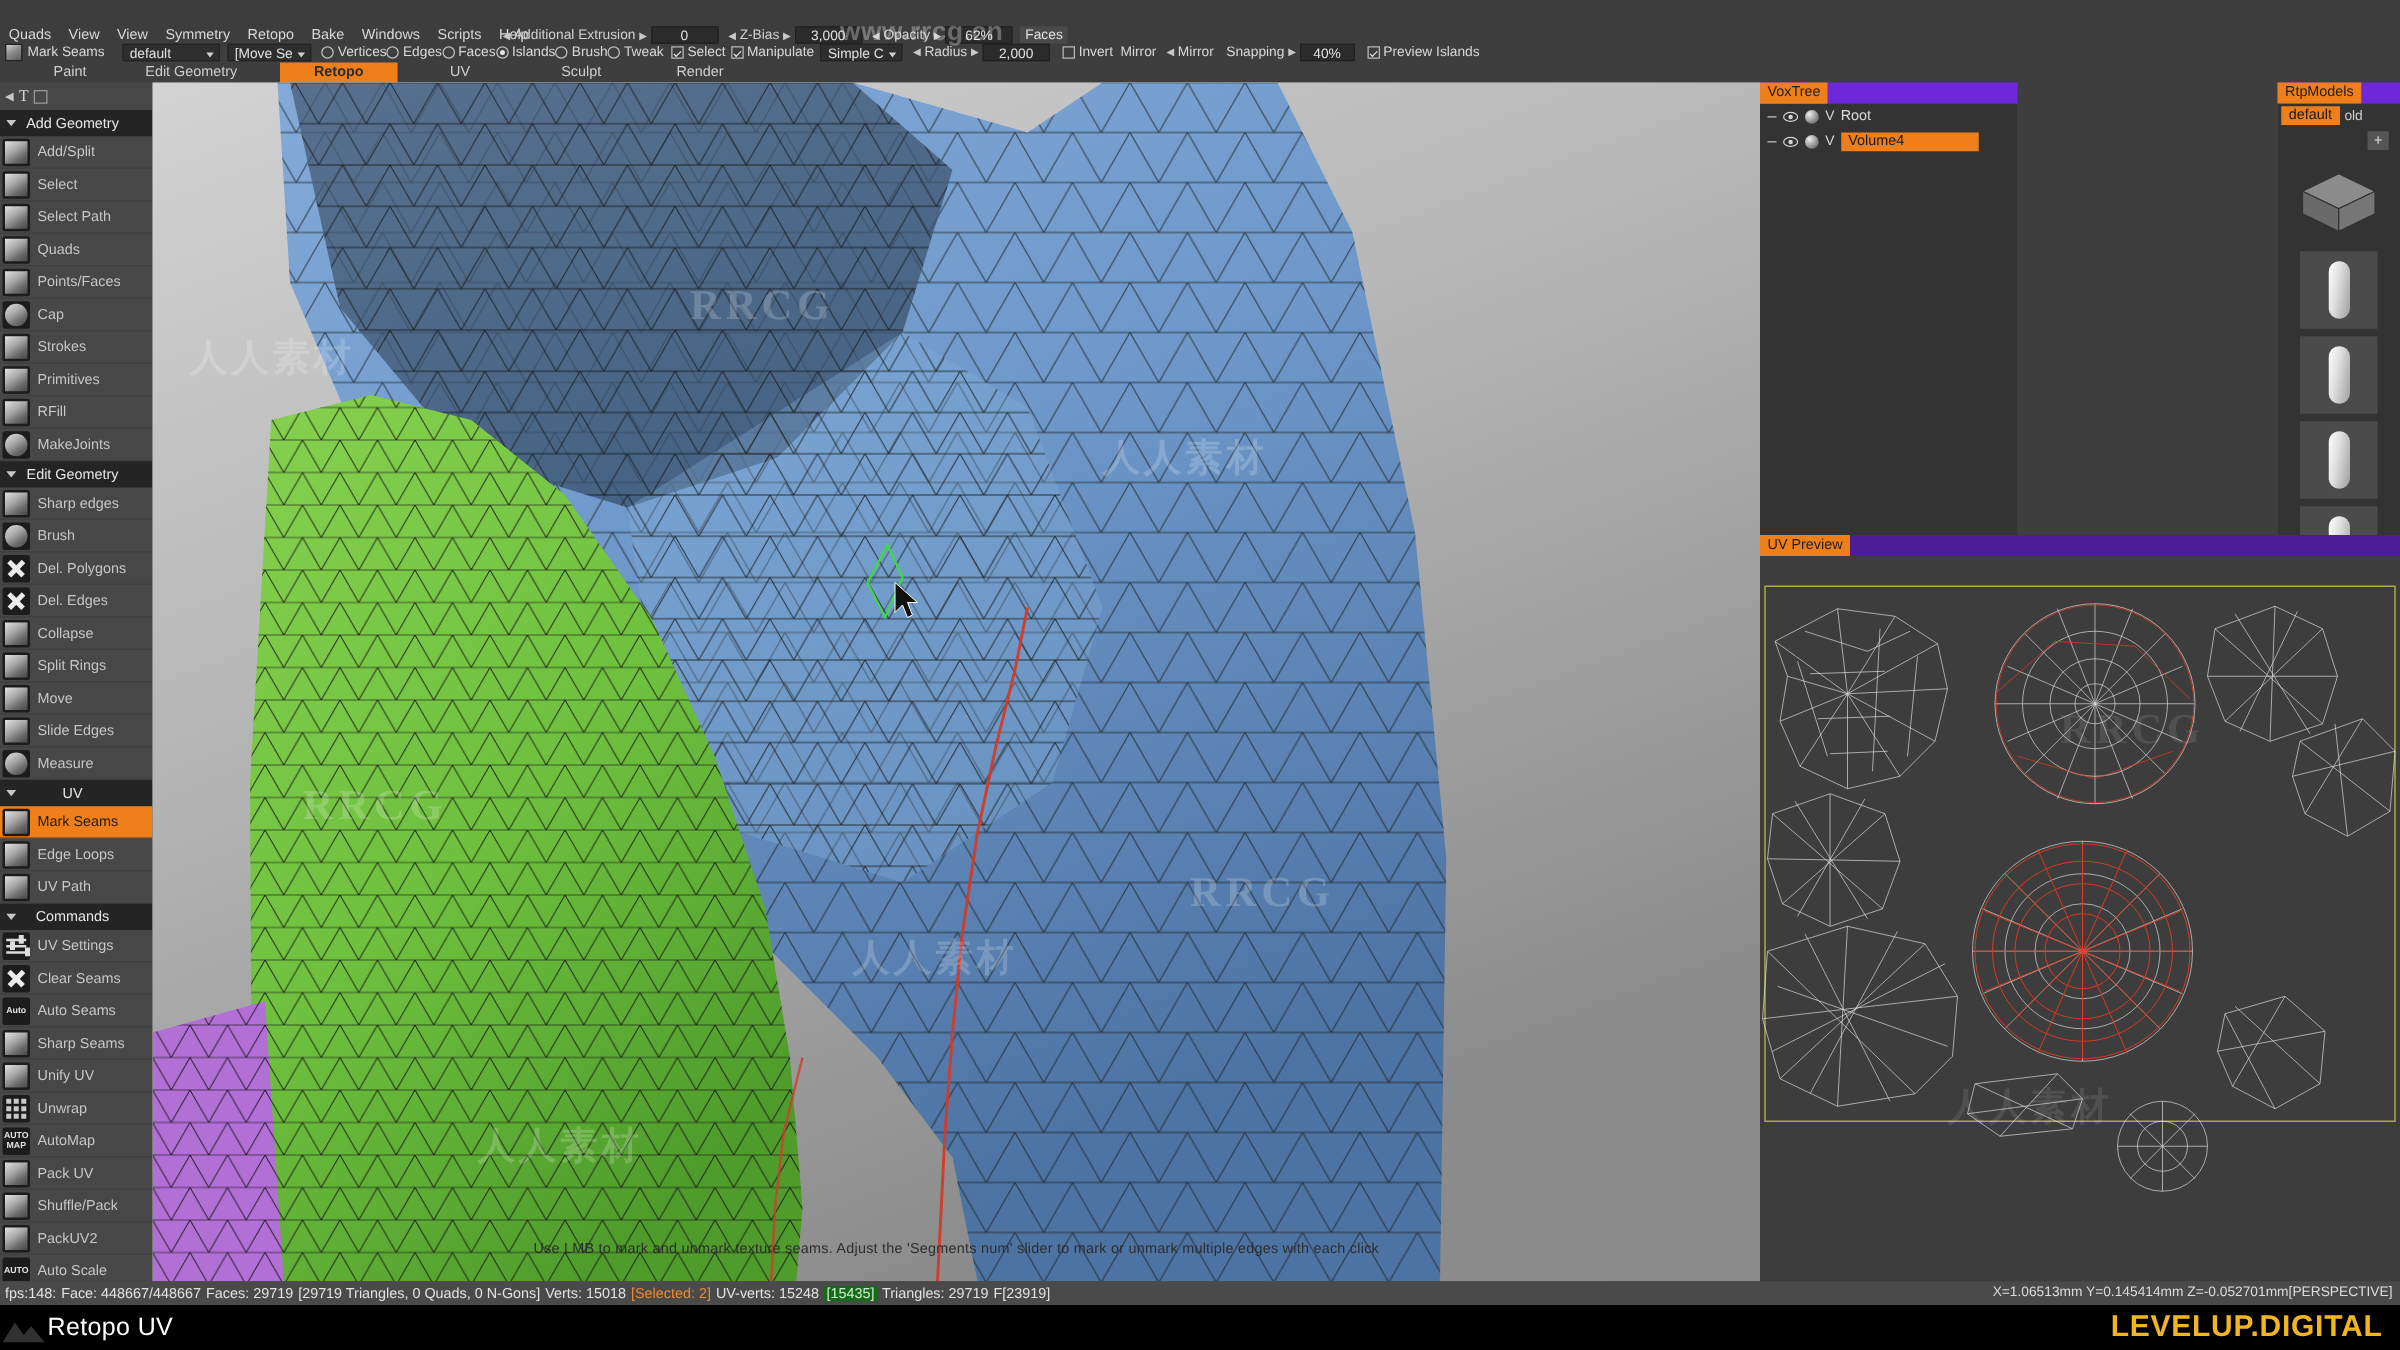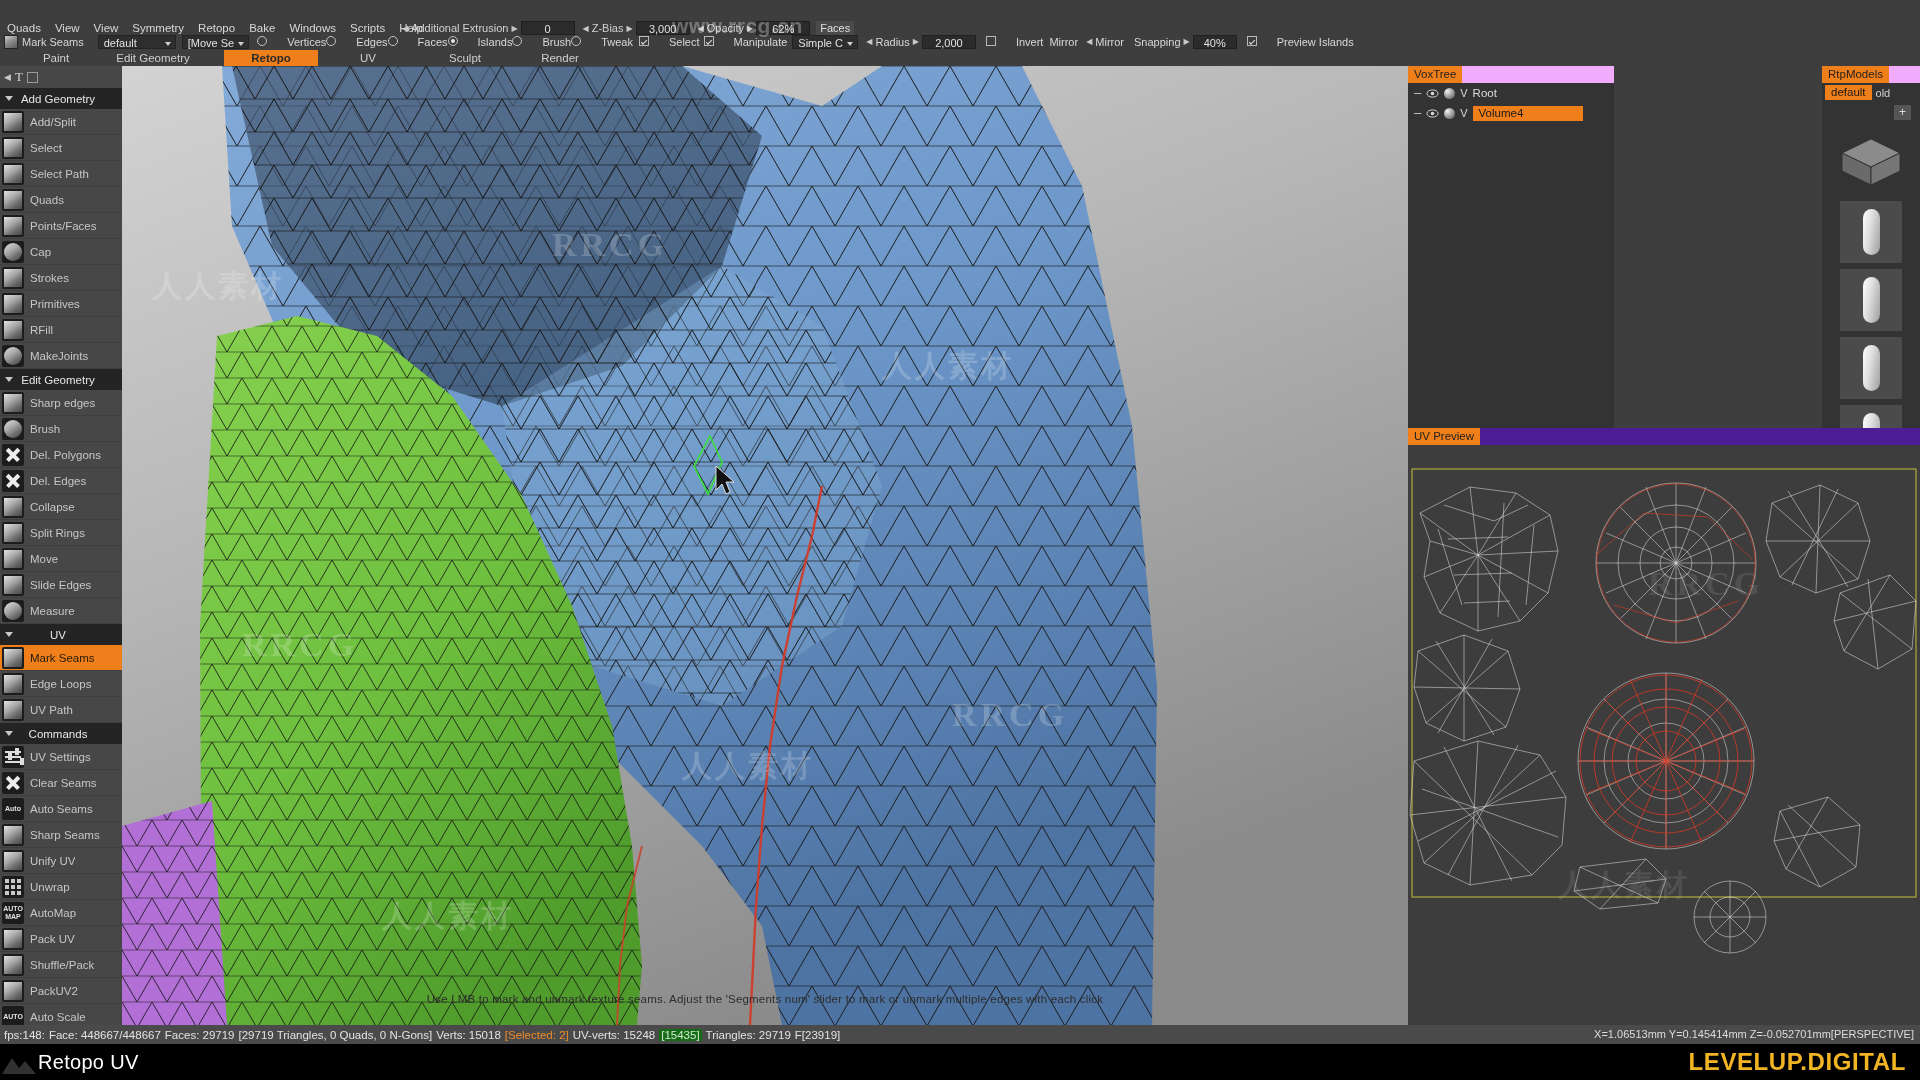--- a/index.html
+++ b/index.html
@@ -80,21 +80,21 @@
     letter-spacing: .5px; pointer-events: none;
   }
 
   
   .toolbar2 {
     position: absolute; left: 0; top: 33px; width: 1920px; height: 17px;
     display: flex; align-items: center;
     font-size: 11px; color: #d8d8d8;
   }
   .chk {
-    display: inline-flex; align-items: flex-start; gap: 20px; white-space: nowrap;
+    display: inline-flex; align-items: center; gap: 3px; white-space: nowrap;
   }
   .box {
     width: 10px; height: 10px; border: 1px solid #b9b9b9; background: #3d3d3d;
     display: inline-block; position: relative; flex: none;
   }
   .box.on::after {
     content: ""; position: absolute; left: 1px; top: 3px;
     width: 5px; height: 2px; border-left: 1.6px solid #e6e6e6; border-bottom: 1.6px solid #e6e6e6;
     transform: rotate(-45deg);
   }
@@ -222,21 +222,21 @@
   }
   .vp-svg { position: absolute; left: 0; top: 0; }
 
   .vp-status {
     position: absolute; left: 0; bottom: 20px; width: 100%;
     text-align: center; font-size: 11.5px; color: #2d2d2d;
     letter-spacing: .2px; white-space: nowrap;
   }
 
   
-  .rp { position: absolute; background: #f0abfc; }
+  .rp { position: absolute; background: #6d28d9; }
   .rp-head {
     height: 17px; display: flex; align-items: center;
     font-size: 11.5px; color: #e9e9e9;
   }
   .rp-tab {
     background: #ef7f1a; color: #1f1f1f; height: 17px; line-height: 17px;
     padding: 0 6px; font-size: 11.5px; white-space: nowrap;
   }
   .rp-body { background: #333333; }
 

